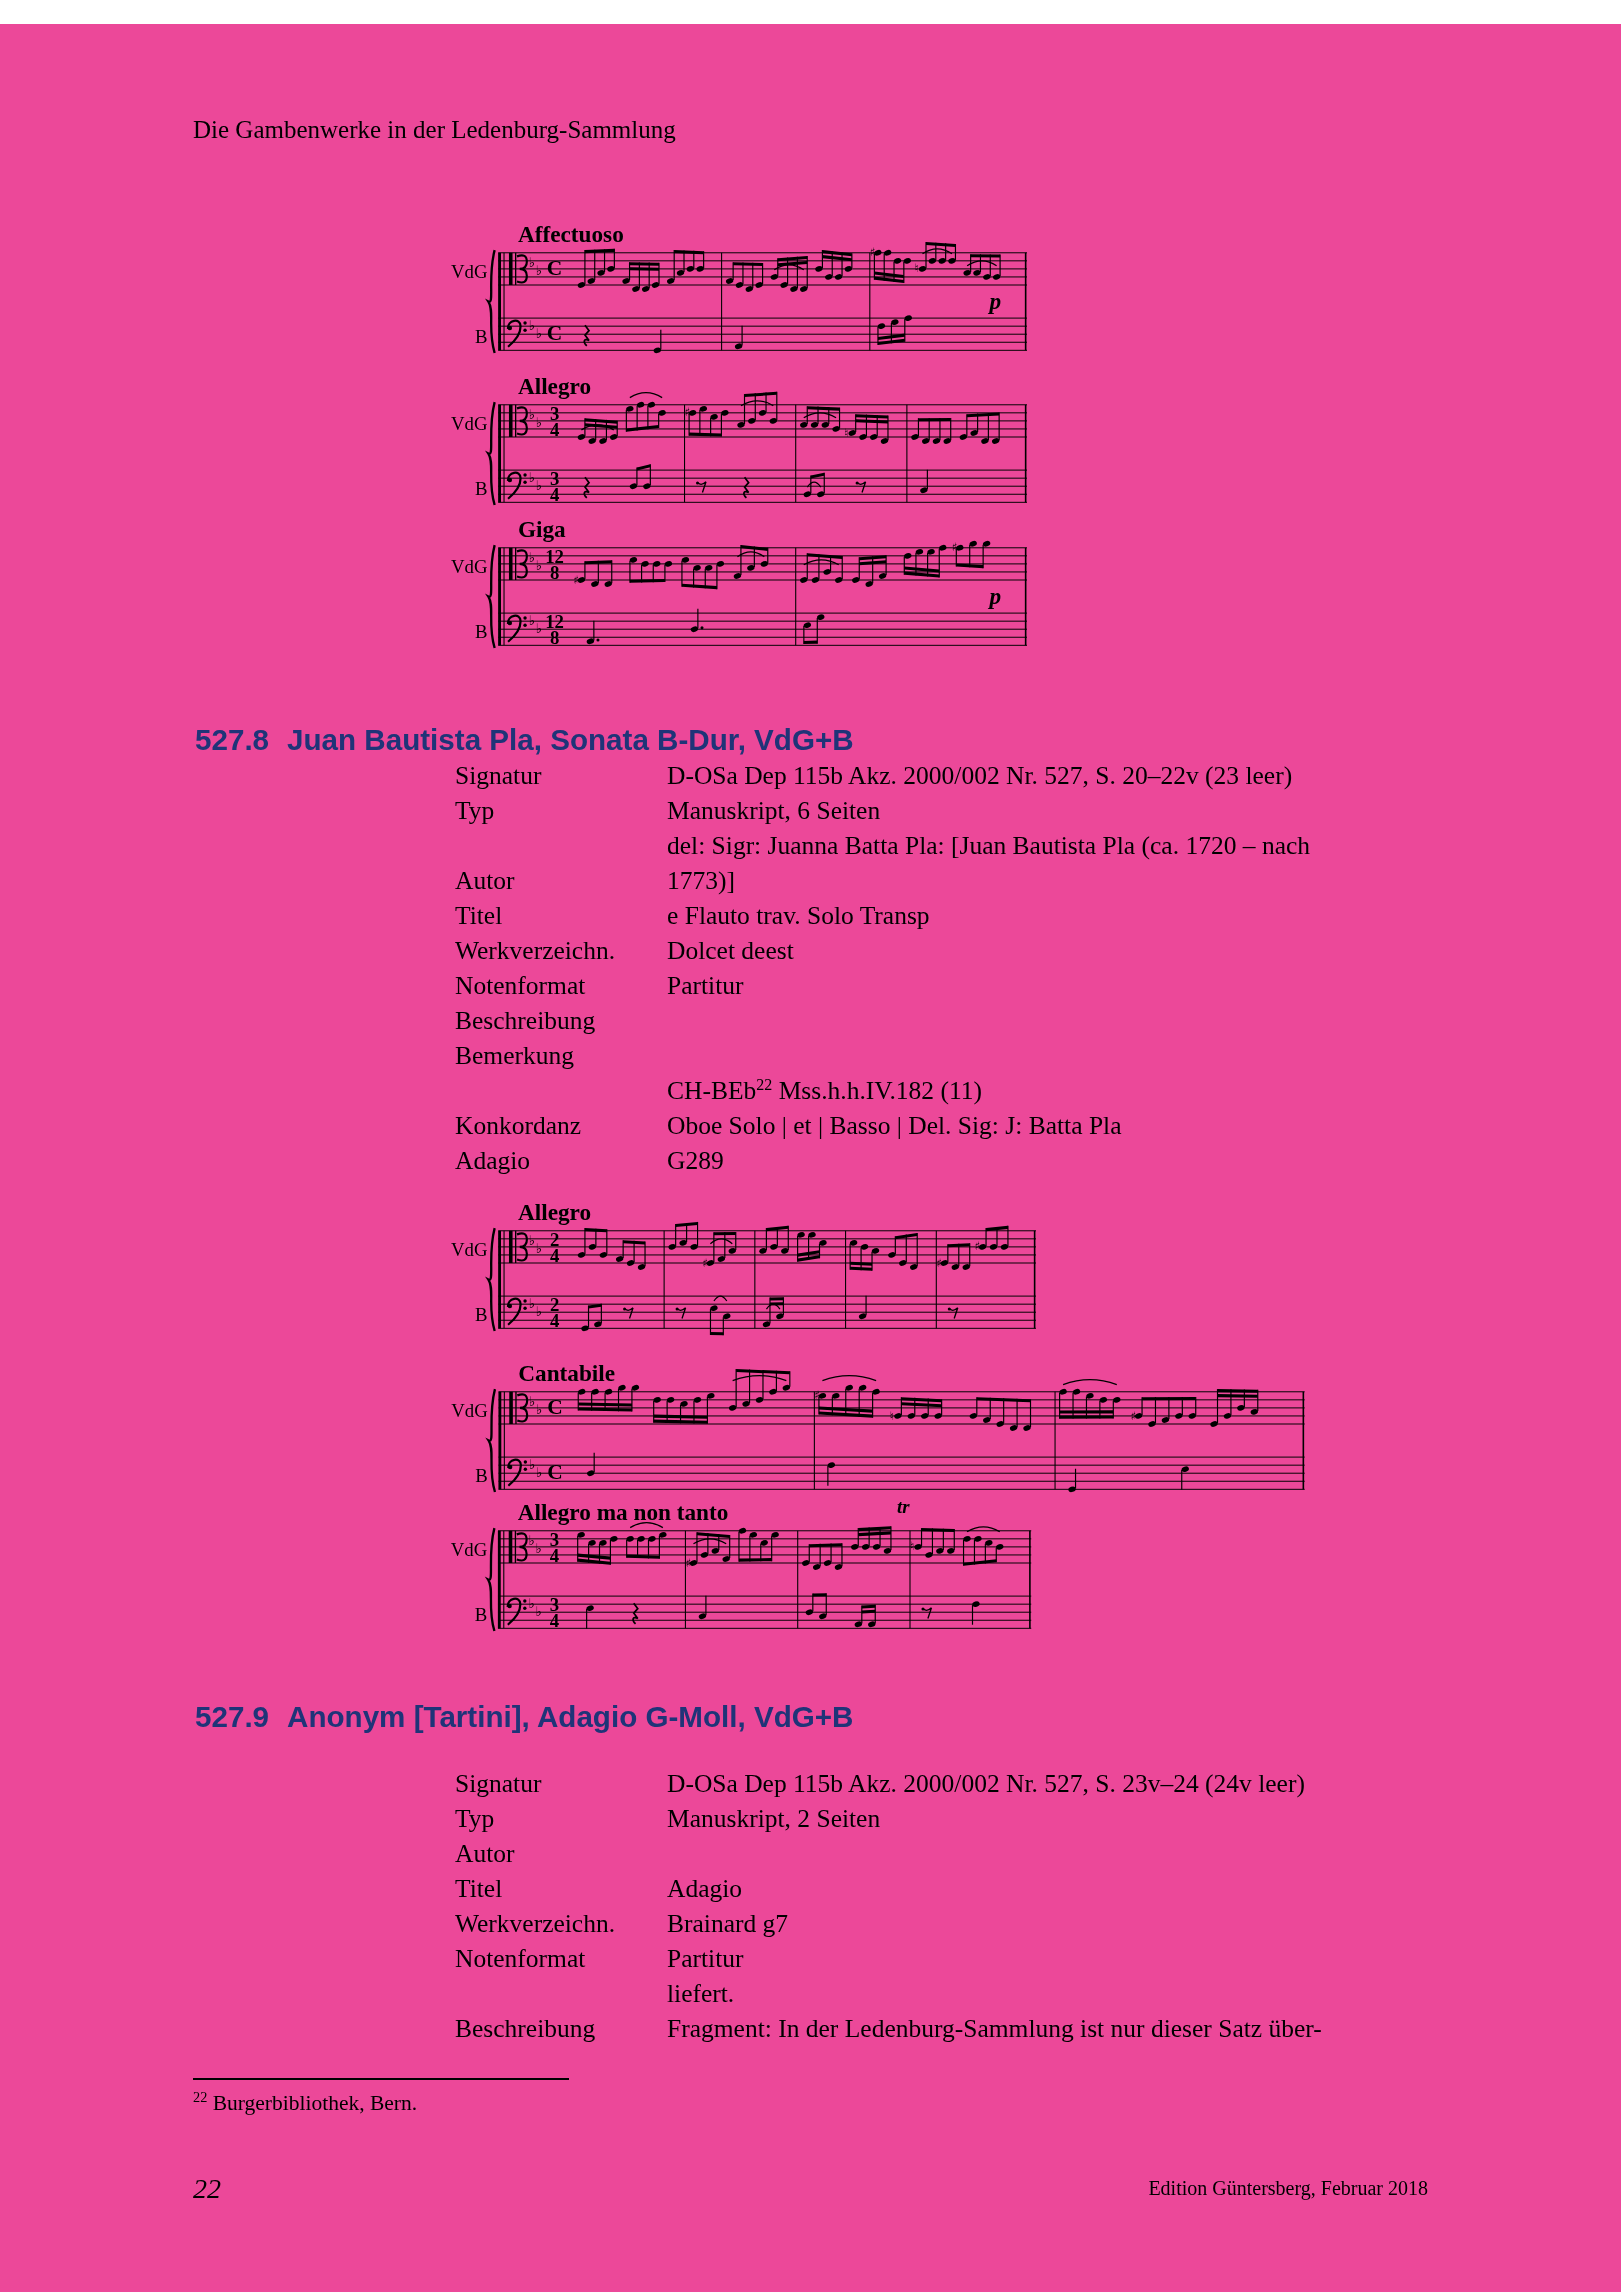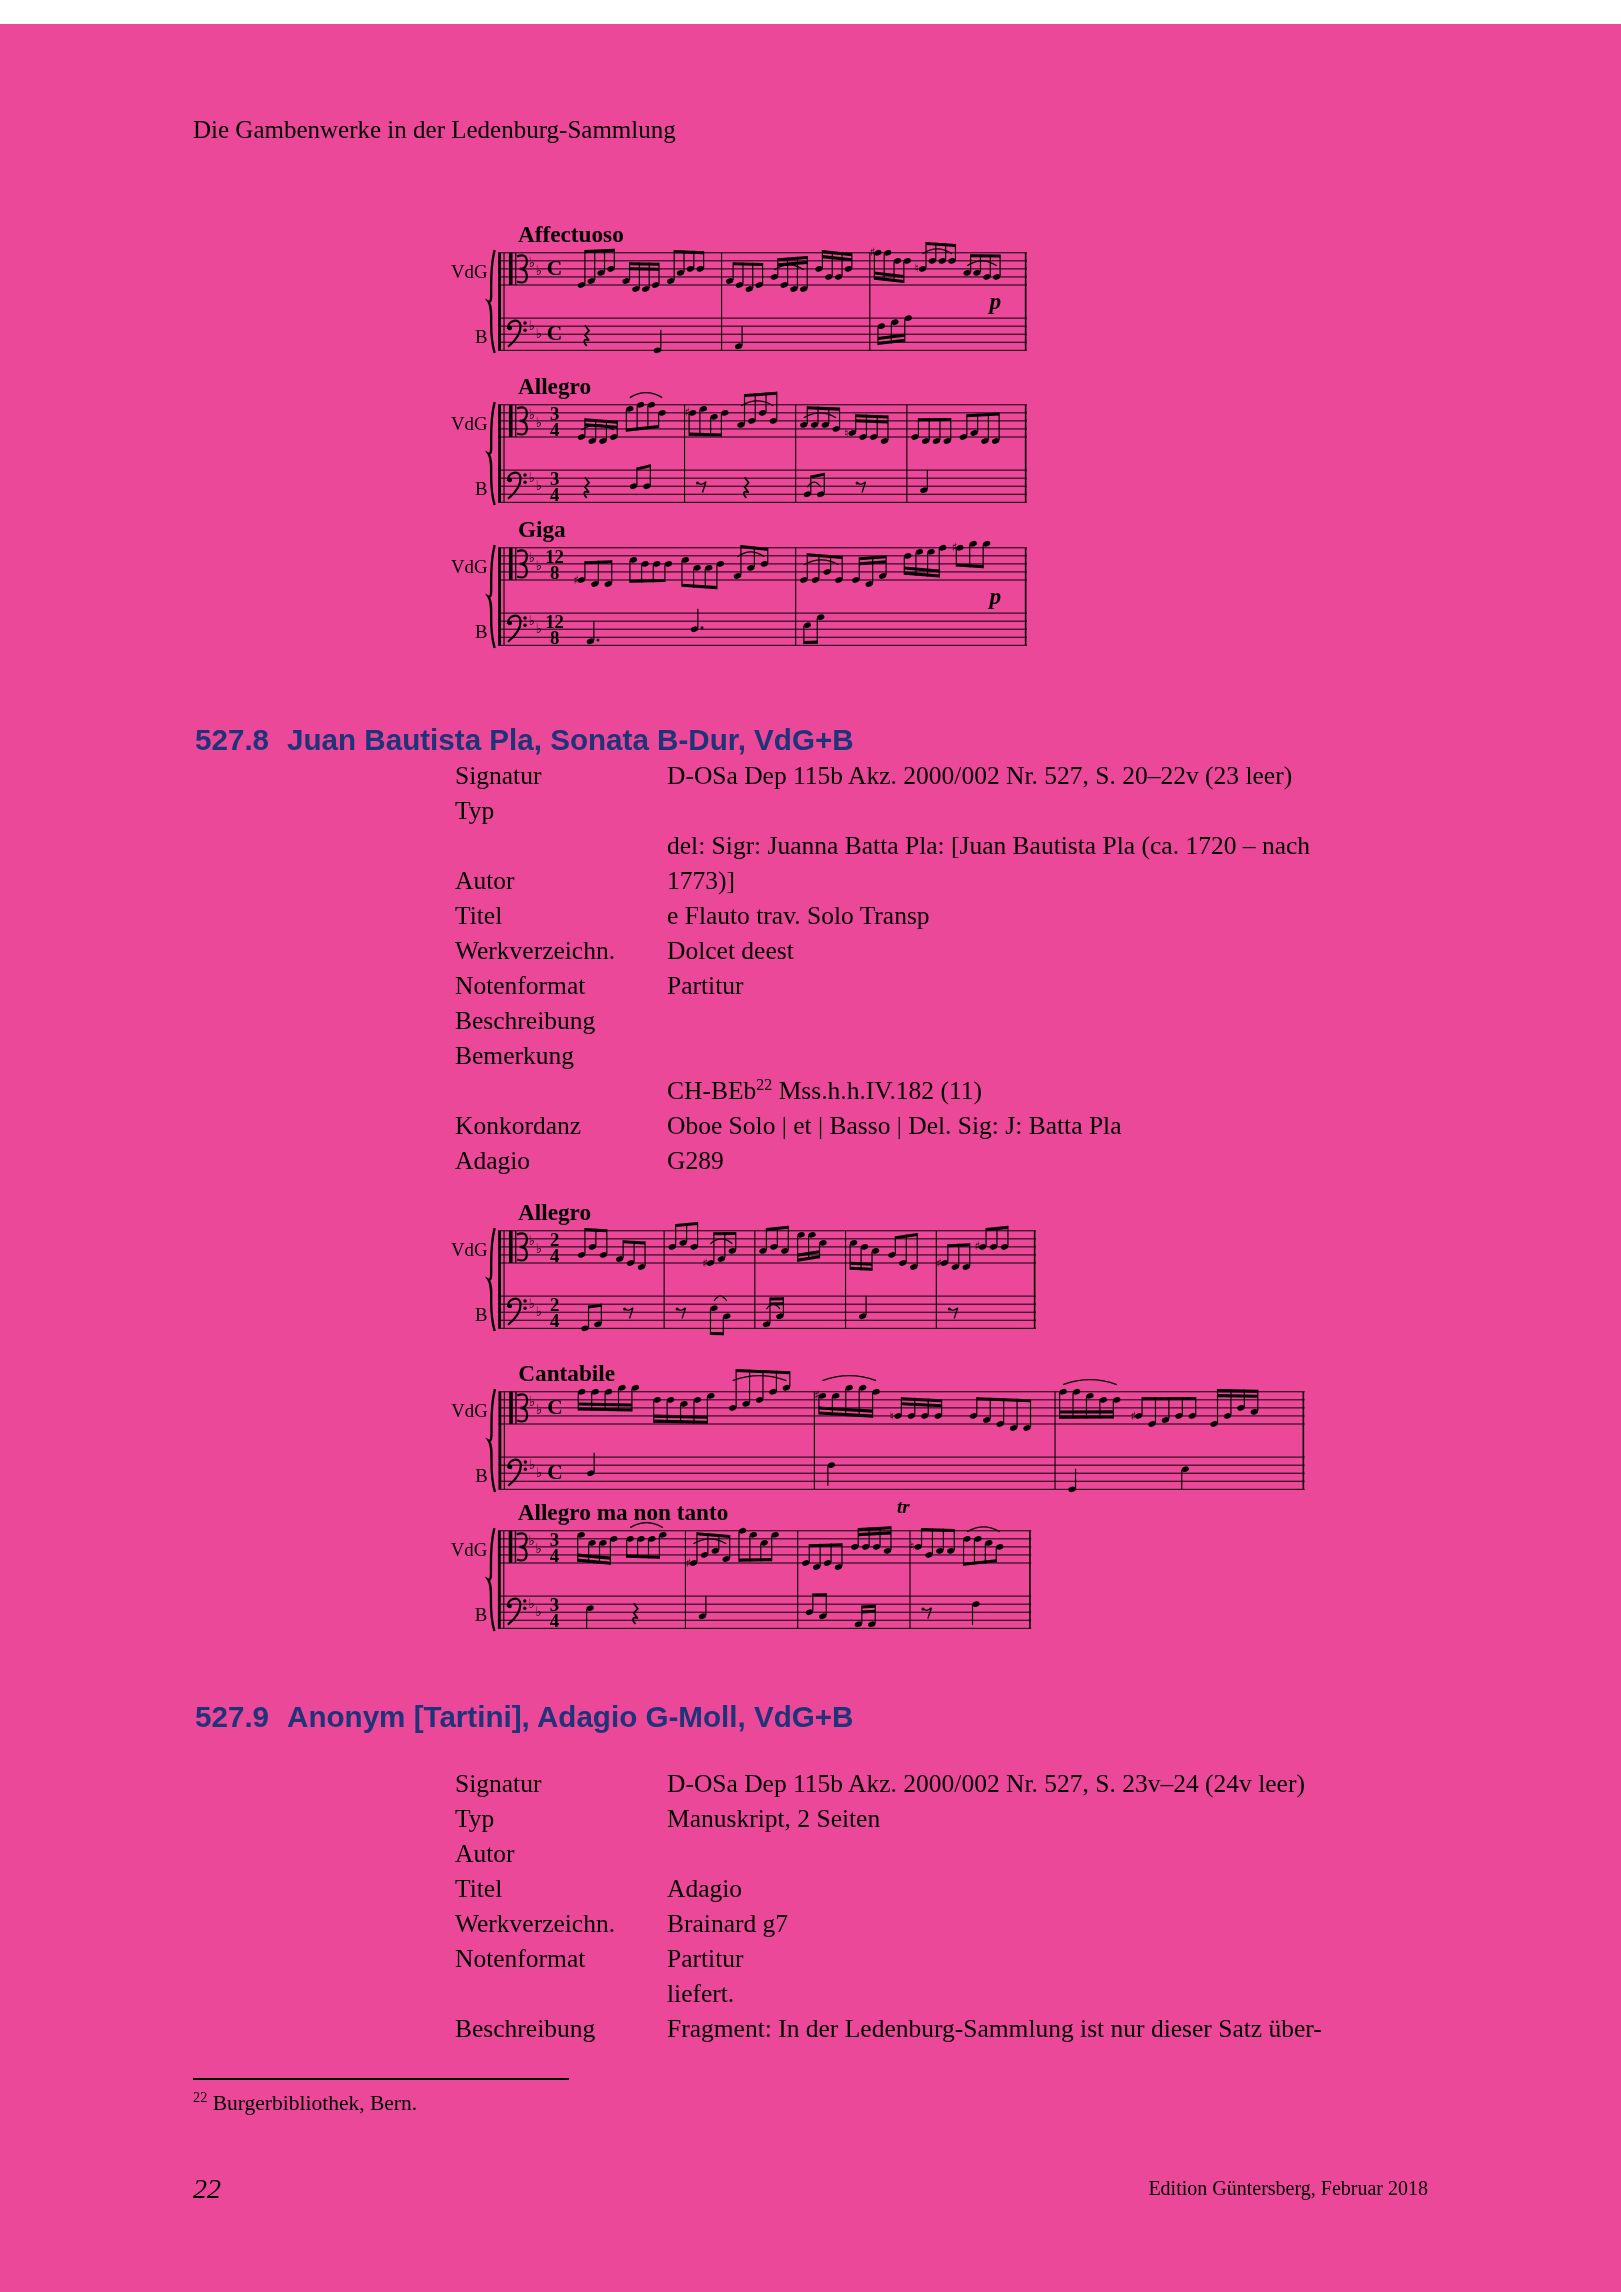--- a/index.html
+++ b/index.html
@@ -438,20 +438,23 @@
 
   <div class="fields" style="top:734px">
       <div class="frow">
         <div class="flabel">Signatur</div>
         <div class="fvalue">
           <div class="fline"><span>D-OSa Dep 115b Akz. 2000/002 Nr. 527, S. 20–22v (23 leer)</span></div>
         </div>
       </div>
       <div class="frow">
         <div class="flabel">Typ</div>
+        <div class="fvalue">
+          <div class="fline"><span>Manuskript, 6 Seiten</span></div>
+        </div>
       </div>
       <div class="frow">
         <div class="flabel">Autor</div>
         <div class="fvalue">
           <div class="fline"><span class="it">del: Sigr: Juanna Batta Pla:</span><span> [Juan Bautista Pla (ca. 1720 – nach</span></div>
           <div class="fline"><span>1773)]</span></div>
         </div>
       </div>
       <div class="frow">
         <div class="flabel">Titel</div>

